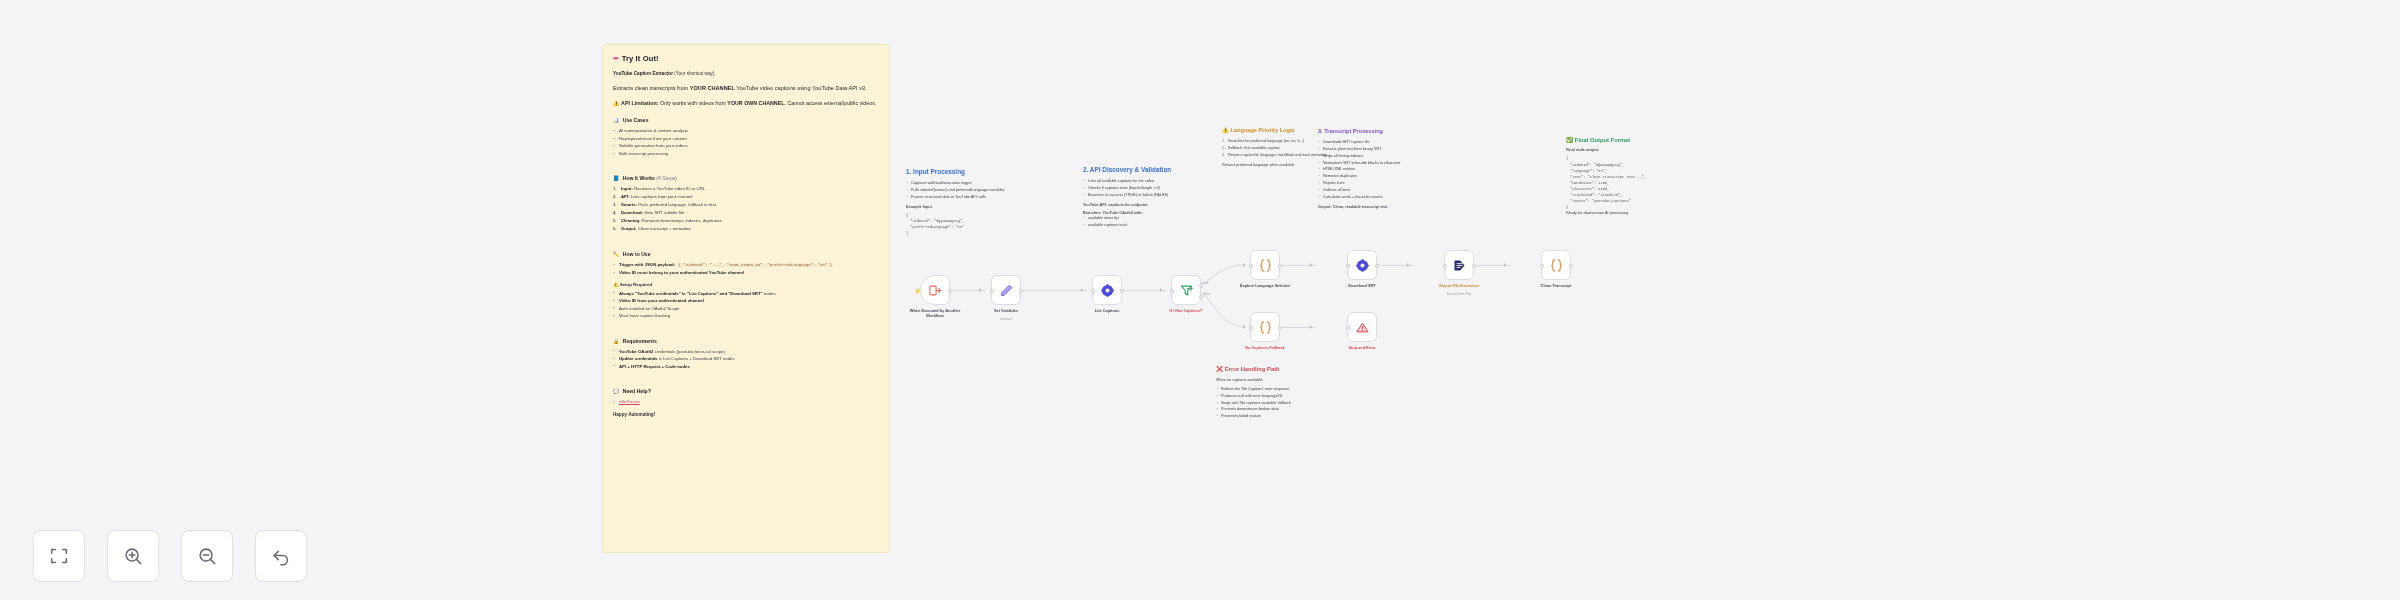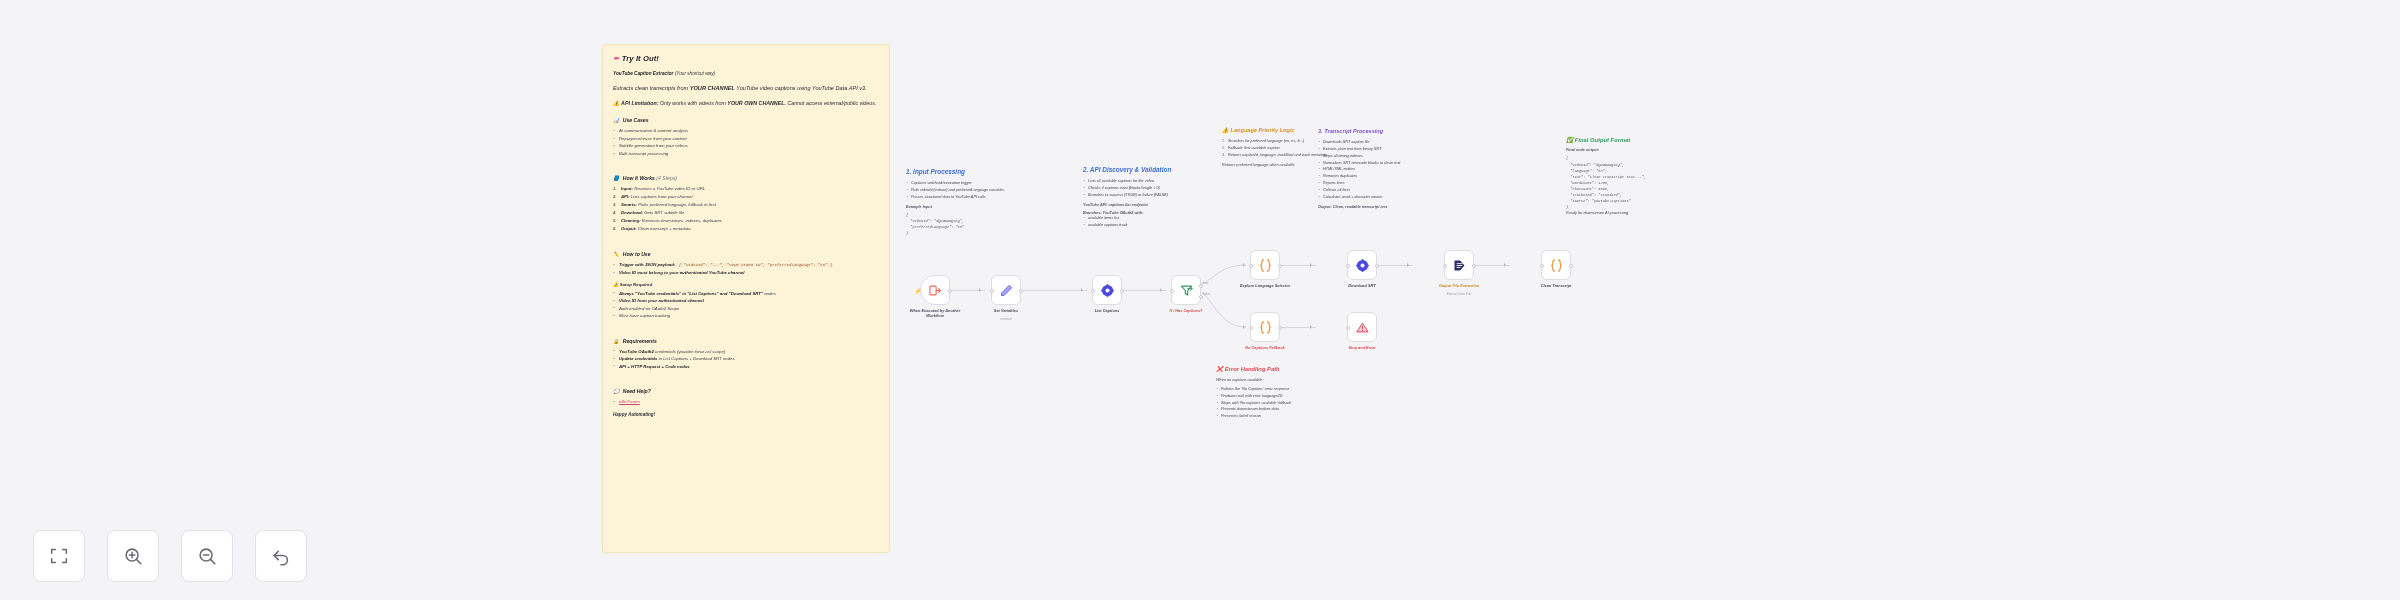--- a/index.html
+++ b/index.html
@@ -6,21 +6,20 @@
   html, body {
     width: 2400px; height: 600px;
     overflow: hidden;
     background: #f5f5f7;
     font-family: "Liberation Sans", sans-serif;
   }
   #canvas {
     position: relative;
     width: 2400px; height: 600px;
     background: #f4f4f6;
-    font-style: italic;
   }
 
   
   #sticky {
     position: absolute;
     left: 602px; top: 44px;
     width: 288px; height: 509px;
     background: #fdf4d8;
     border: 1px solid #f0e4bb;
     border-radius: 3px;

